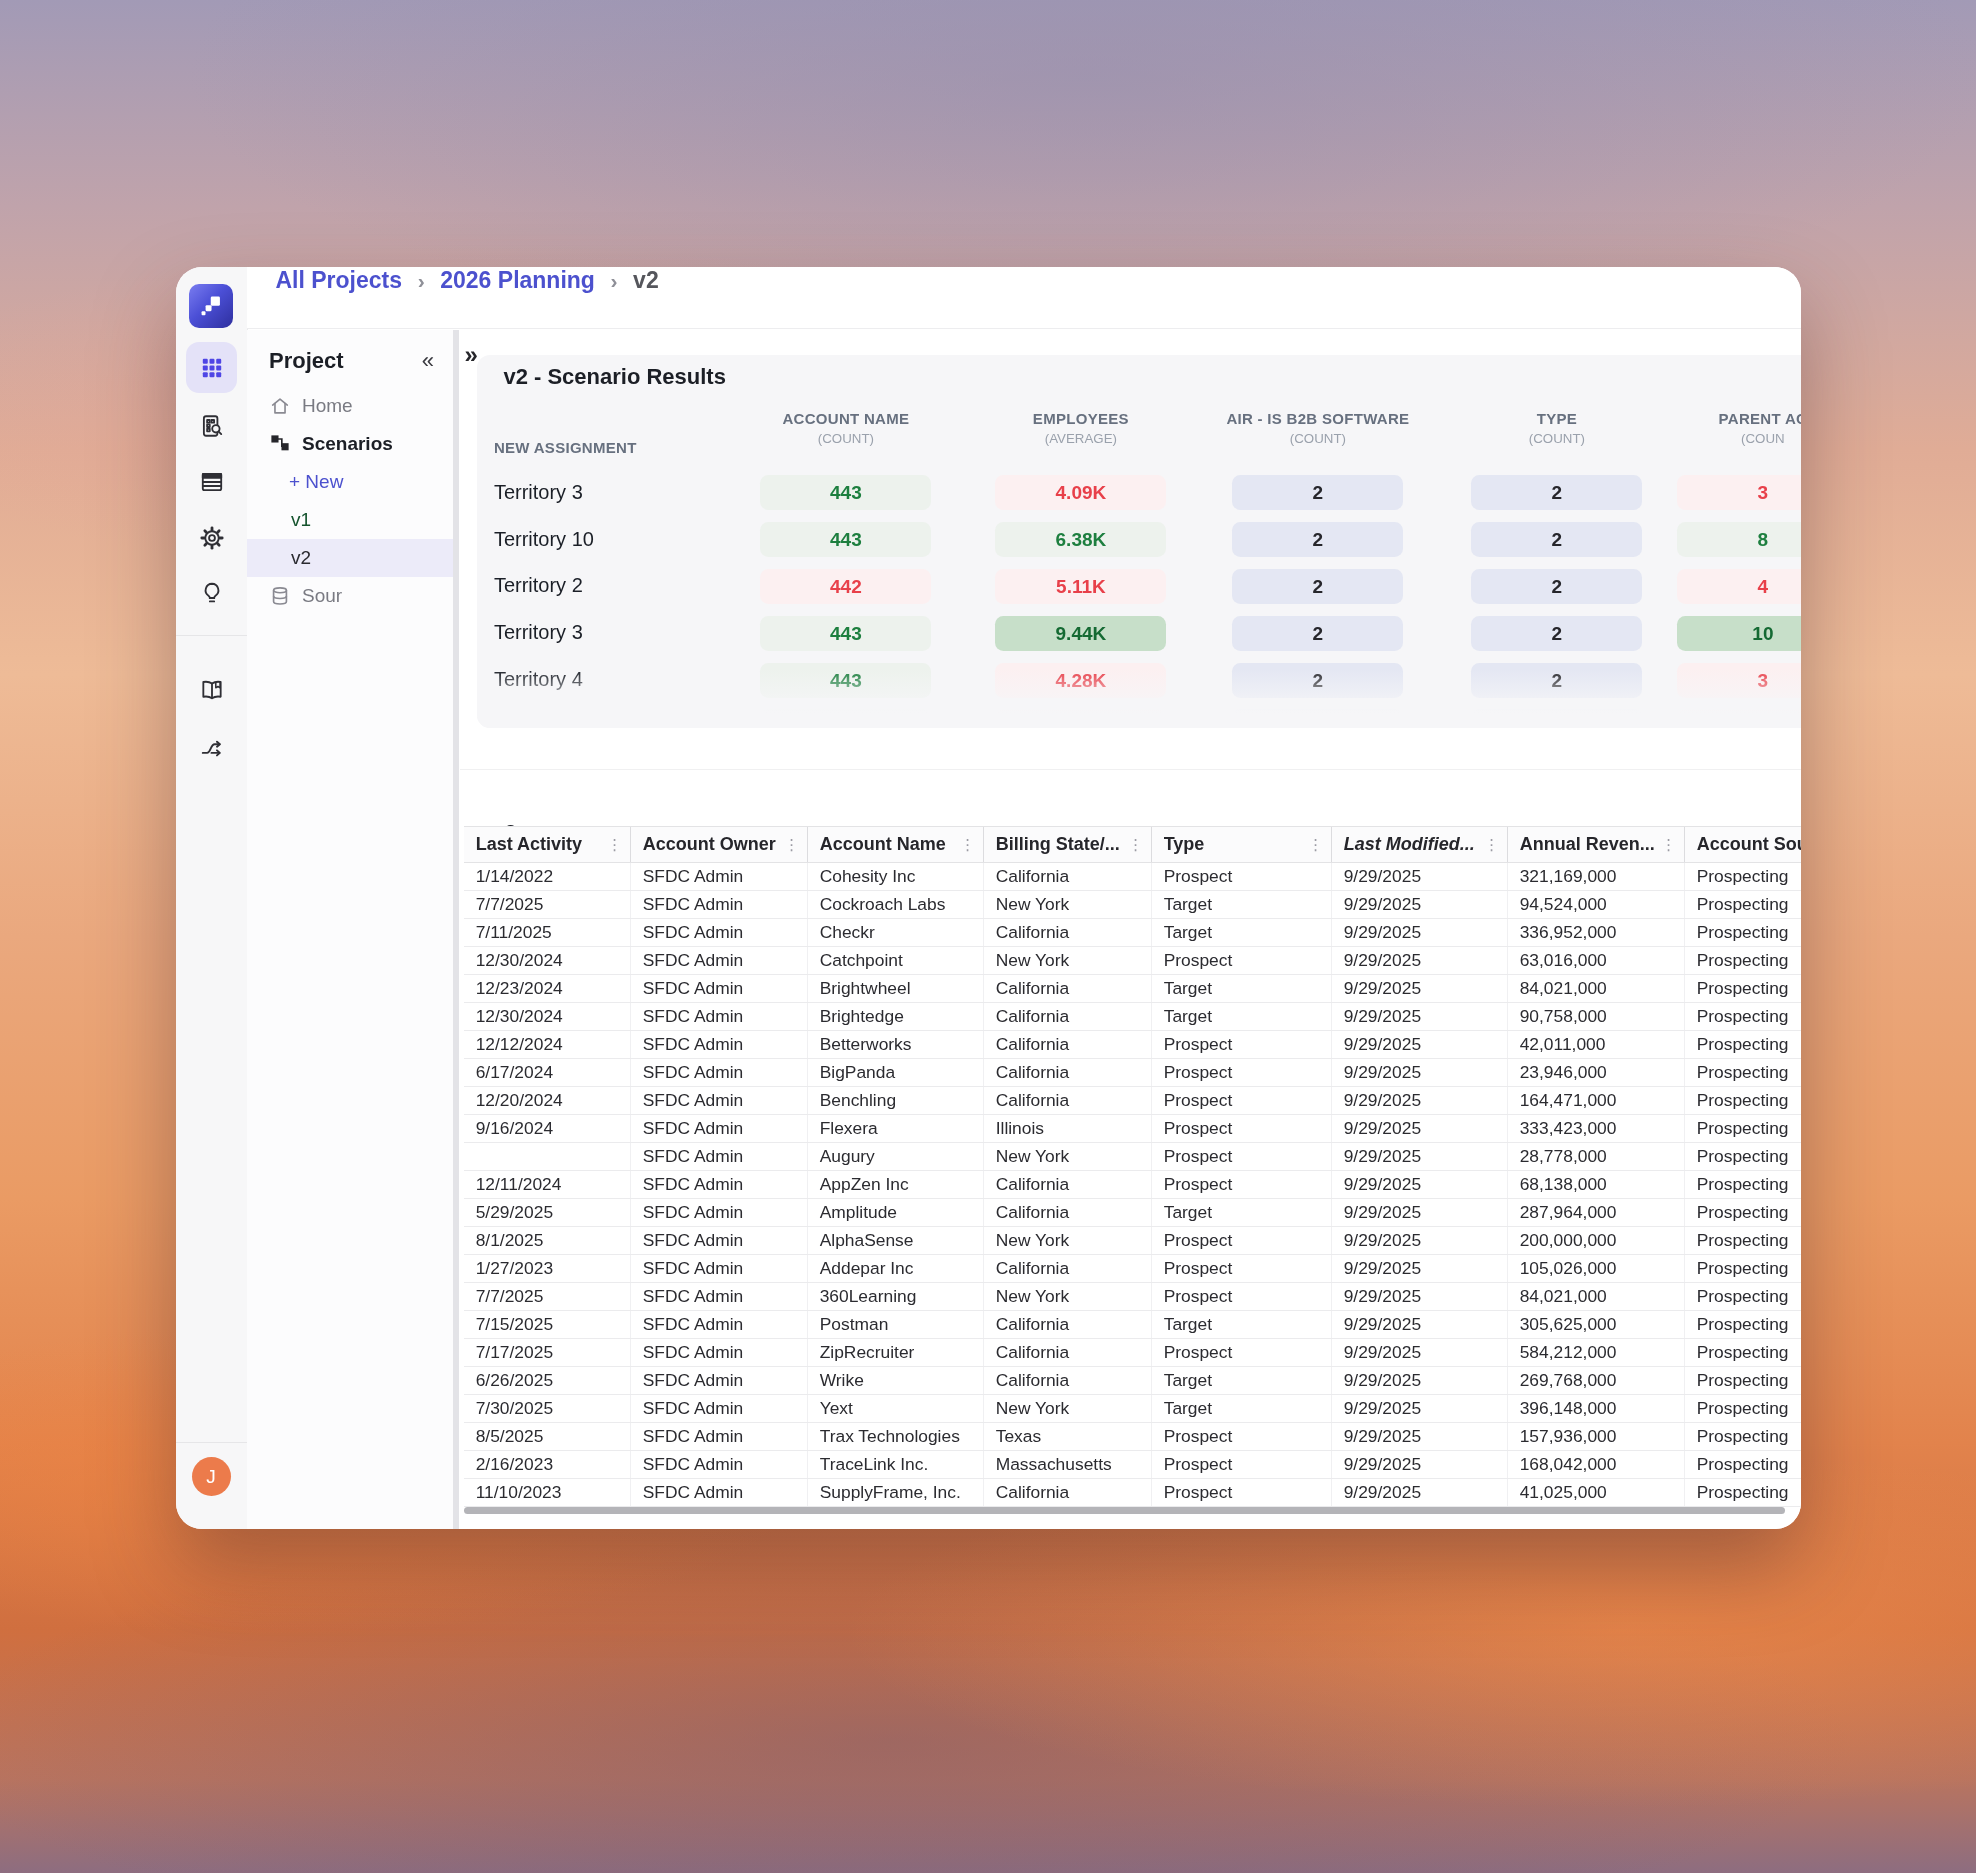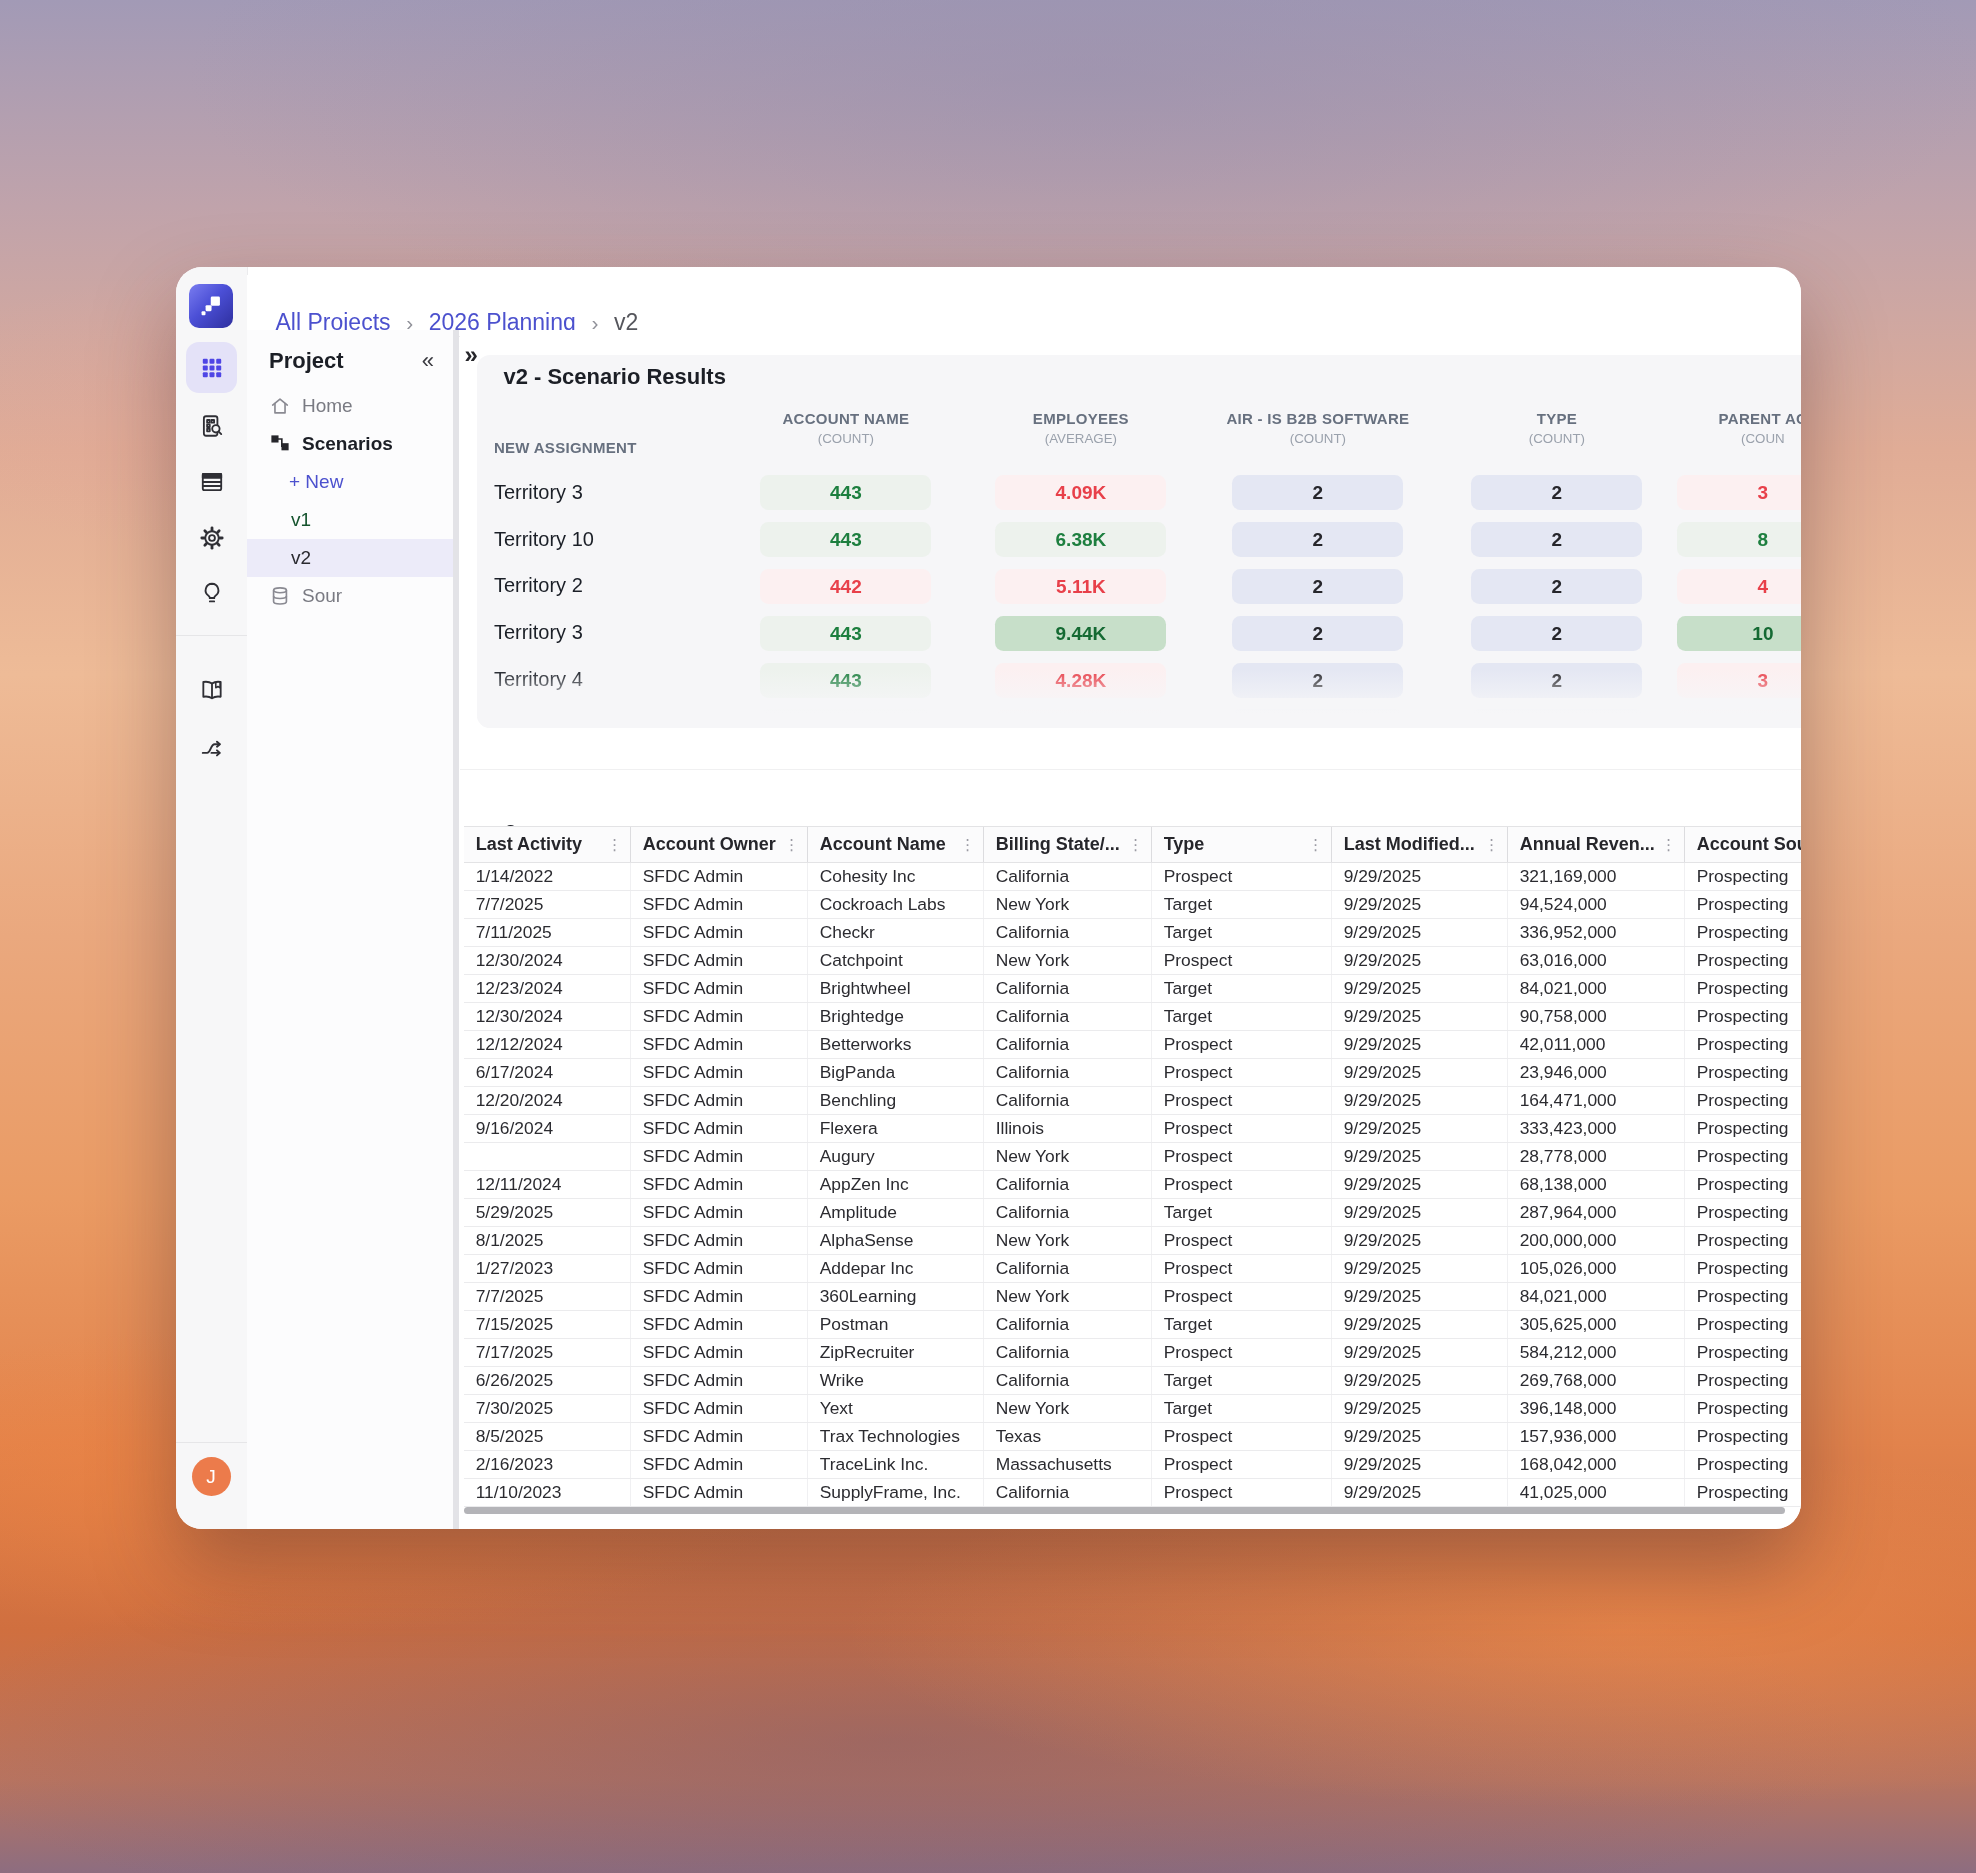--- a/index.html
+++ b/index.html
@@ -19,22 +19,22 @@
   .rail{position:absolute;left:0;top:0;width:71px;height:100%;background:#f7f7f8;border-right:0.9px solid #ebebed;}
   .logo{position:absolute;left:13px;top:16.5px;width:44px;height:44px;border-radius:10px;
     background:linear-gradient(135deg,#7a7df0 0%,#4b4fd6 45%,#2e2f9e 100%);display:flex;align-items:center;justify-content:center;}
   .rail-btn{position:absolute;left:10px;width:51px;height:51px;border-radius:13px;display:flex;align-items:center;justify-content:center;}
   .rail-btn.selected{background:#e4e2f8;}
   .rail-divider{position:absolute;left:0;top:368px;width:71px;height:0.9px;background:#e6e6e8;}
   .rail-divider2{position:absolute;left:0;top:1175px;width:71px;height:0.9px;background:#e6e6e8;}
   .avatar{position:absolute;left:15.6px;top:1190px;width:39px;height:39px;border-radius:50%;background:#ec7b4b;
     color:#fff;font-size:19px;display:flex;align-items:center;justify-content:center;}
   
-  .topbar{position:absolute;left:71px;top:8px;right:0;height:62px;background:#fff;border-bottom:0.9px solid #ededef;
-    display:flex;align-items:flex-end;padding-left:28.5px;box-sizing:border-box;}
+  .topbar{position:absolute;left:71px;top:0;right:0;height:62px;background:#fff;border-bottom:0.9px solid #ededef;
+    display:flex;align-items:flex-start;padding-left:28.5px;box-sizing:border-box;font-weight:bold;}
   .crumb{font-size:23px;color:#4c51ce;cursor:pointer;}
   .crumb.current{color:#55565c;cursor:default;}
   .crumb-sep{color:#8f9098;font-size:21px;padding:0 15.6px;}
   
   .project-panel{position:absolute;left:71px;top:63px;width:207px;bottom:0;background:#fcfcfd;}
   .pp-head{display:flex;align-items:center;justify-content:space-between;padding:18.4px 20px 13px 22px;}
   .pp-title{font-size:22px;font-weight:bold;color:#1c1f26;}
   .pp-collapse{font-size:22px;color:#3a3a40;cursor:pointer;}
   .pp-item{display:flex;align-items:center;height:38px;font-size:19px;color:#797a82;padding-left:22px;gap:11px;}
   .pp-item .lbl{white-space:nowrap;}
@@ -307,21 +307,21 @@
             <span class="menu">⋮</span>
           </div>
           <div class="dt-hcell" style="width: 168px;">
             <span class="t">Billing State/...</span>
             <span class="menu">⋮</span>
           </div>
           <div class="dt-hcell" style="width: 180px;">
             <span class="t">Type</span>
             <span class="menu">⋮</span>
           </div>
-          <div class="dt-hcell" style="width: 176px;">
+          <div class="dt-hcell" style="width: 176px; font-style: italic;">
             <span class="t">Last Modified...</span>
             <span class="menu">⋮</span>
           </div>
           <div class="dt-hcell" style="width: 177px;">
             <span class="t">Annual Reven...</span>
             <span class="menu">⋮</span>
           </div>
           <div class="dt-hcell" style="width: 211px;">
             <span class="t">Account Sour</span>
           </div>

